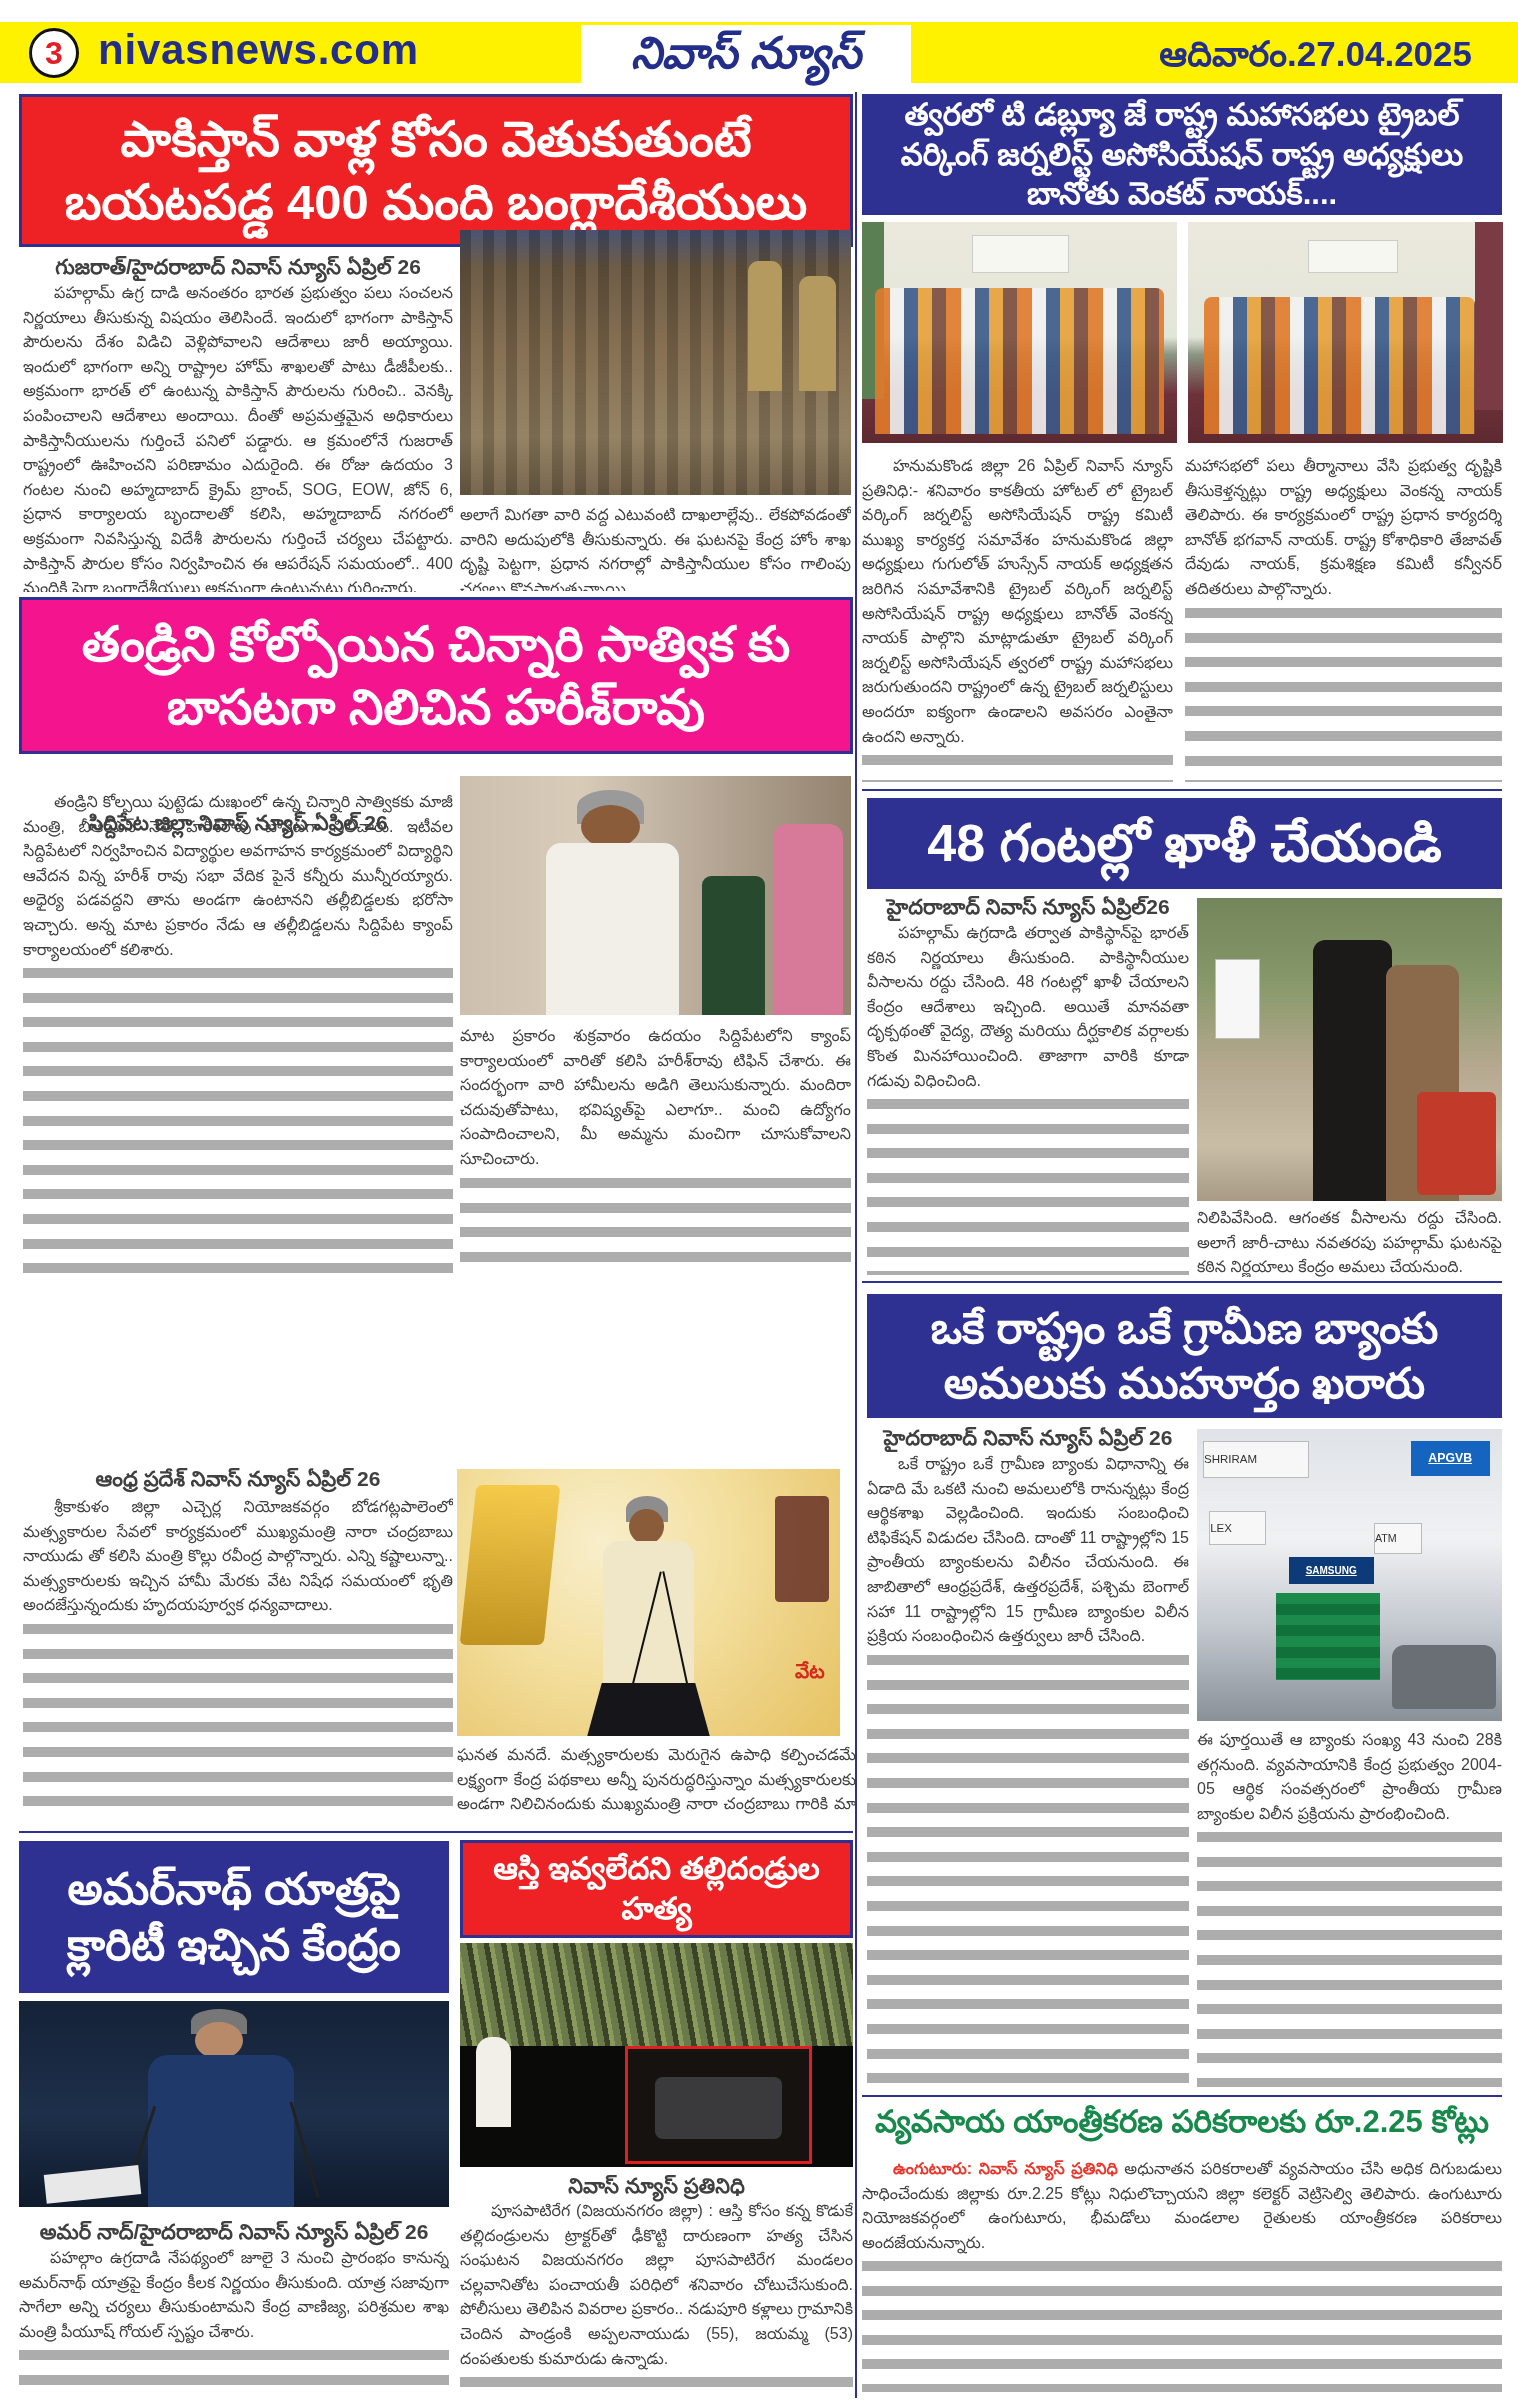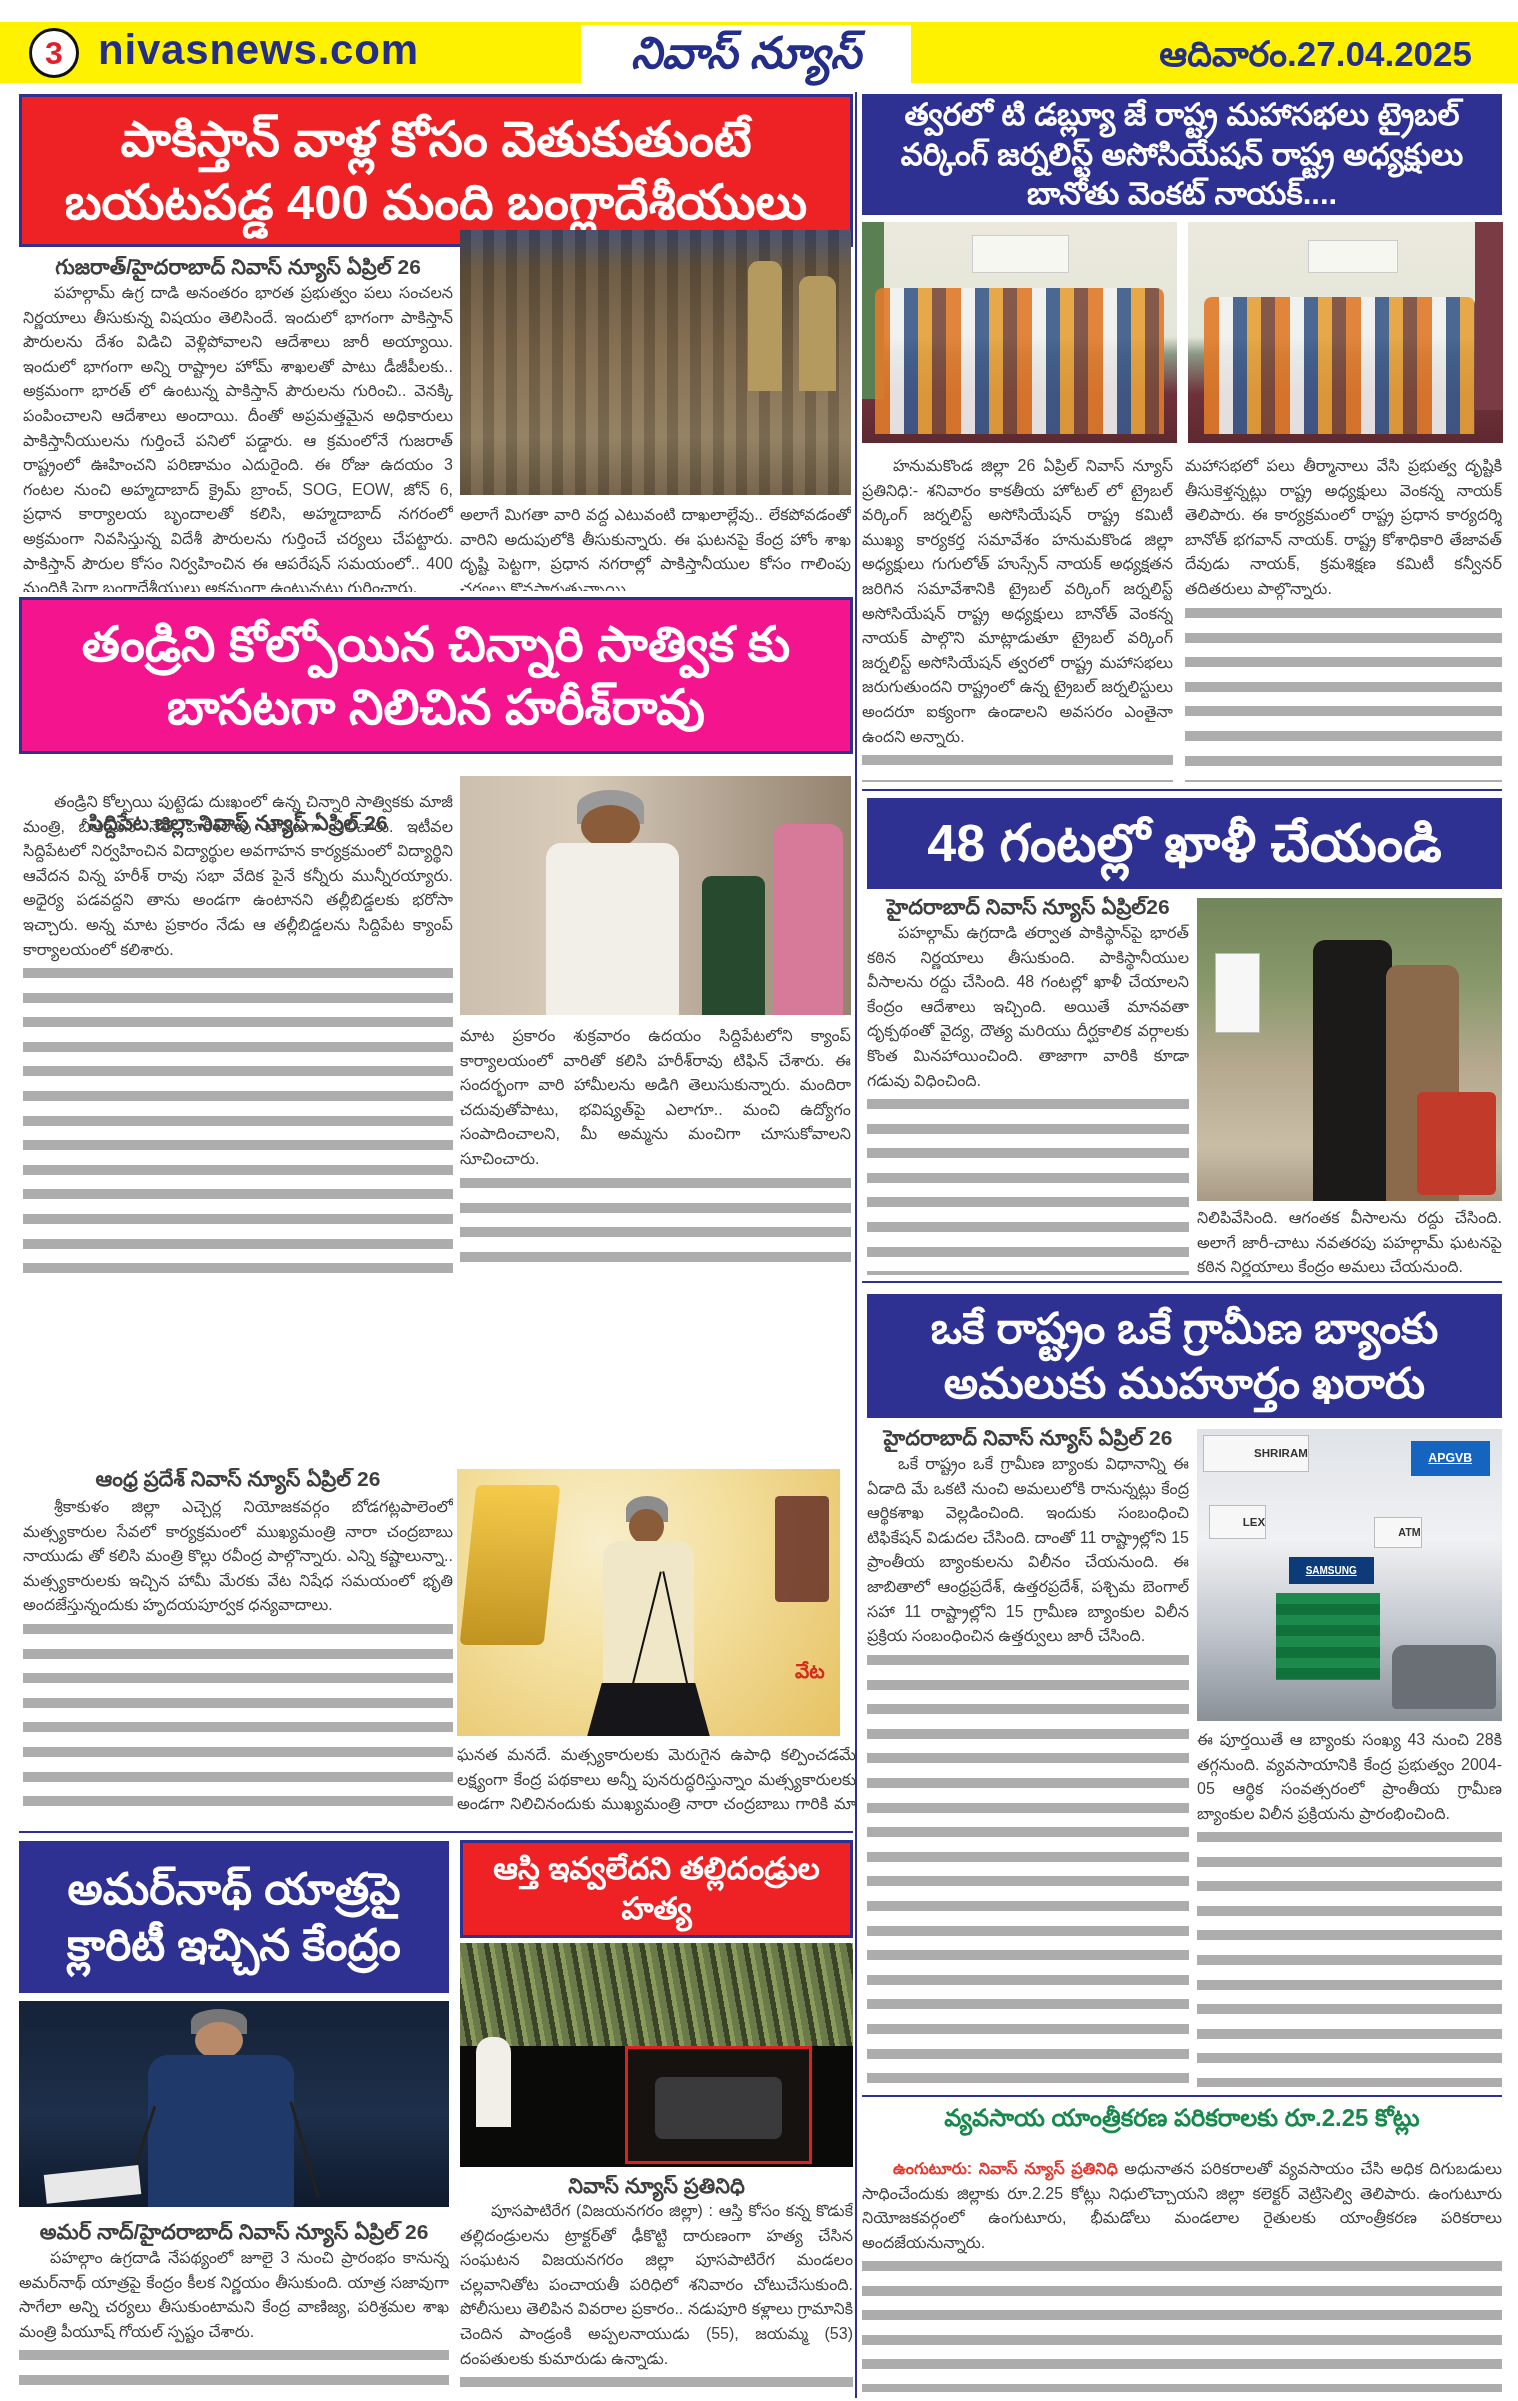--- a/index.html
+++ b/index.html
@@ -56,21 +56,21 @@
   .suitcase{background:#c23b2a;border-radius:6.1px;}
   .stage{background:radial-gradient(circle at 38% 28%,#f8eecb 0%,#f3df9e 42%,#eccf7f 72%,#e6c261 100%);}
   .goldtext{background:linear-gradient(180deg,#f5c63a,#b8860b);border-radius:6.1px;transform:skewX(-6deg);opacity:.85;}
   .maroontext{background:#5e2620;border-radius:4.6px;opacity:.8;}
   .podium{background:#15151a;clip-path:polygon(12% 0,88% 0,100% 100%,0 100%);}
   .cream{background:#efe7c8;border-radius:17px 17px 0 0;}
   .micline{background:#111;}
   .redword{color:#d42b1e;font-weight:bold;font-size:20px;}
   .bank{background:linear-gradient(180deg,#dfe3e8 0%,#f0f1f3 38%,#c3c8cf 68%,#8a9098 100%);}
   .sign-blue{background:#1565c0;color:#ffffff;font-weight:bold;display:flex;align-items:center;justify-content:center;text-decoration:underline;}
-  .sign-white{background:#f7f7f7;color:#333;font-weight:bold;display:flex;align-items:center;justify-content:flex-end;border:0.8px solid #bbb;}
+  .sign-white{background:#f7f7f7;color:#333;font-weight:normal;display:flex;align-items:center;justify-content:flex-start;border:0.8px solid #bbb;margin-top:6px;}
   .greensteps{background:repeating-linear-gradient(180deg,#1b8a4a 0 10.7px,#10713a 10.7px 21.5px);}
   .car{background:#6a6f76;border-radius:12.3px 12.3px 4.6px 4.6px;}
   .press{background:linear-gradient(180deg,#152238 0%,#1d2f4a 55%,#0f1a2c 100%);}
   .suit{background:#1f3a6a;border-radius:20px 20px 0 0;}
   .papers{background:#e8e8e8;transform:rotate(-6deg);}
   .night{background:#0a0a08;}
   .cropband{background:repeating-linear-gradient(80deg,#6a7a4a 0 7px,#3c4428 7px 12.3px,#8a9a5a 12.3px 17px);}
   .inset{border:3.1px solid #e02020;background:#161210;}
   .tarp{background:#3a3a3c;border-radius:7.7px;}
 </style>
@@ -235,21 +235,21 @@
     <div class="ph-child inset" style="left:42%;top:46%;width:46%;height:50%;">
       <div class="ph-child tarp" style="left:15%;top:25%;width:70%;height:55%;"></div>
     </div>
   </div>
   <div class="dateline" style="left:460px;top:2174px;width:393px;">నివాస్ న్యూస్ ప్రతినిధి</div>
   <div class="body" style="left:460px;top:2199px;width:393px;height:193px;">
     <div class="bodytext">పూసపాటిరేగ (విజయనగరం జిల్లా) : ఆస్తి కోసం కన్న కొడుకే తల్లిదండ్రులను ట్రాక్టర్‌తో ఢీకొట్టి దారుణంగా హత్య చేసిన సంఘటన విజయనగరం జిల్లా పూసపాటిరేగ మండలం చల్లవానితోట పంచాయతీ పరిధిలో శనివారం చోటుచేసుకుంది. పోలీసులు తెలిపిన వివరాల ప్రకారం.. నడుపూరి కళ్లాలు గ్రామానికి చెందిన పాండ్రంకి అప్పలనాయుడు (55), జయమ్మ (53) దంపతులకు కుమారుడు ఉన్నాడు.</div>
     <div class="faux"></div>
   </div>
 
-  <div class="greenhead" style="left:862px;top:2104px;width:640px;font-size:24px;">వ్యవసాయ యాంత్రీకరణ పరికరాలకు రూ.2.25 కోట్లు</div>
+  <div class="greenhead" style="left:862px;top:2104px;width:640px;font-size:31px;">వ్యవసాయ యాంత్రీకరణ పరికరాలకు రూ.2.25 కోట్లు</div>
   <div class="body" style="left:862px;top:2157px;width:640px;height:235px;">
     <div class="bodytext" style="text-indent:31px;">
       <span class="redspan">ఉంగుటూరు:</span>
       <span class="redspan">నివాస్ న్యూస్ ప్రతినిధి</span>
       <span>అధునాతన పరికరాలతో వ్యవసాయం చేసి అధిక దిగుబడులు సాధించేందుకు జిల్లాకు రూ.2.25 కోట్లు నిధులొచ్చాయని జిల్లా కలెక్టర్ వెట్రిసెల్వి తెలిపారు. ఉంగుటూరు నియోజకవర్గంలో ఉంగుటూరు, భీమడోలు మండలాల రైతులకు యాంత్రీకరణ పరికరాలు అందజేయనున్నారు.</span>
     </div>
     <div class="faux"></div>
   </div>
 
 </div>

